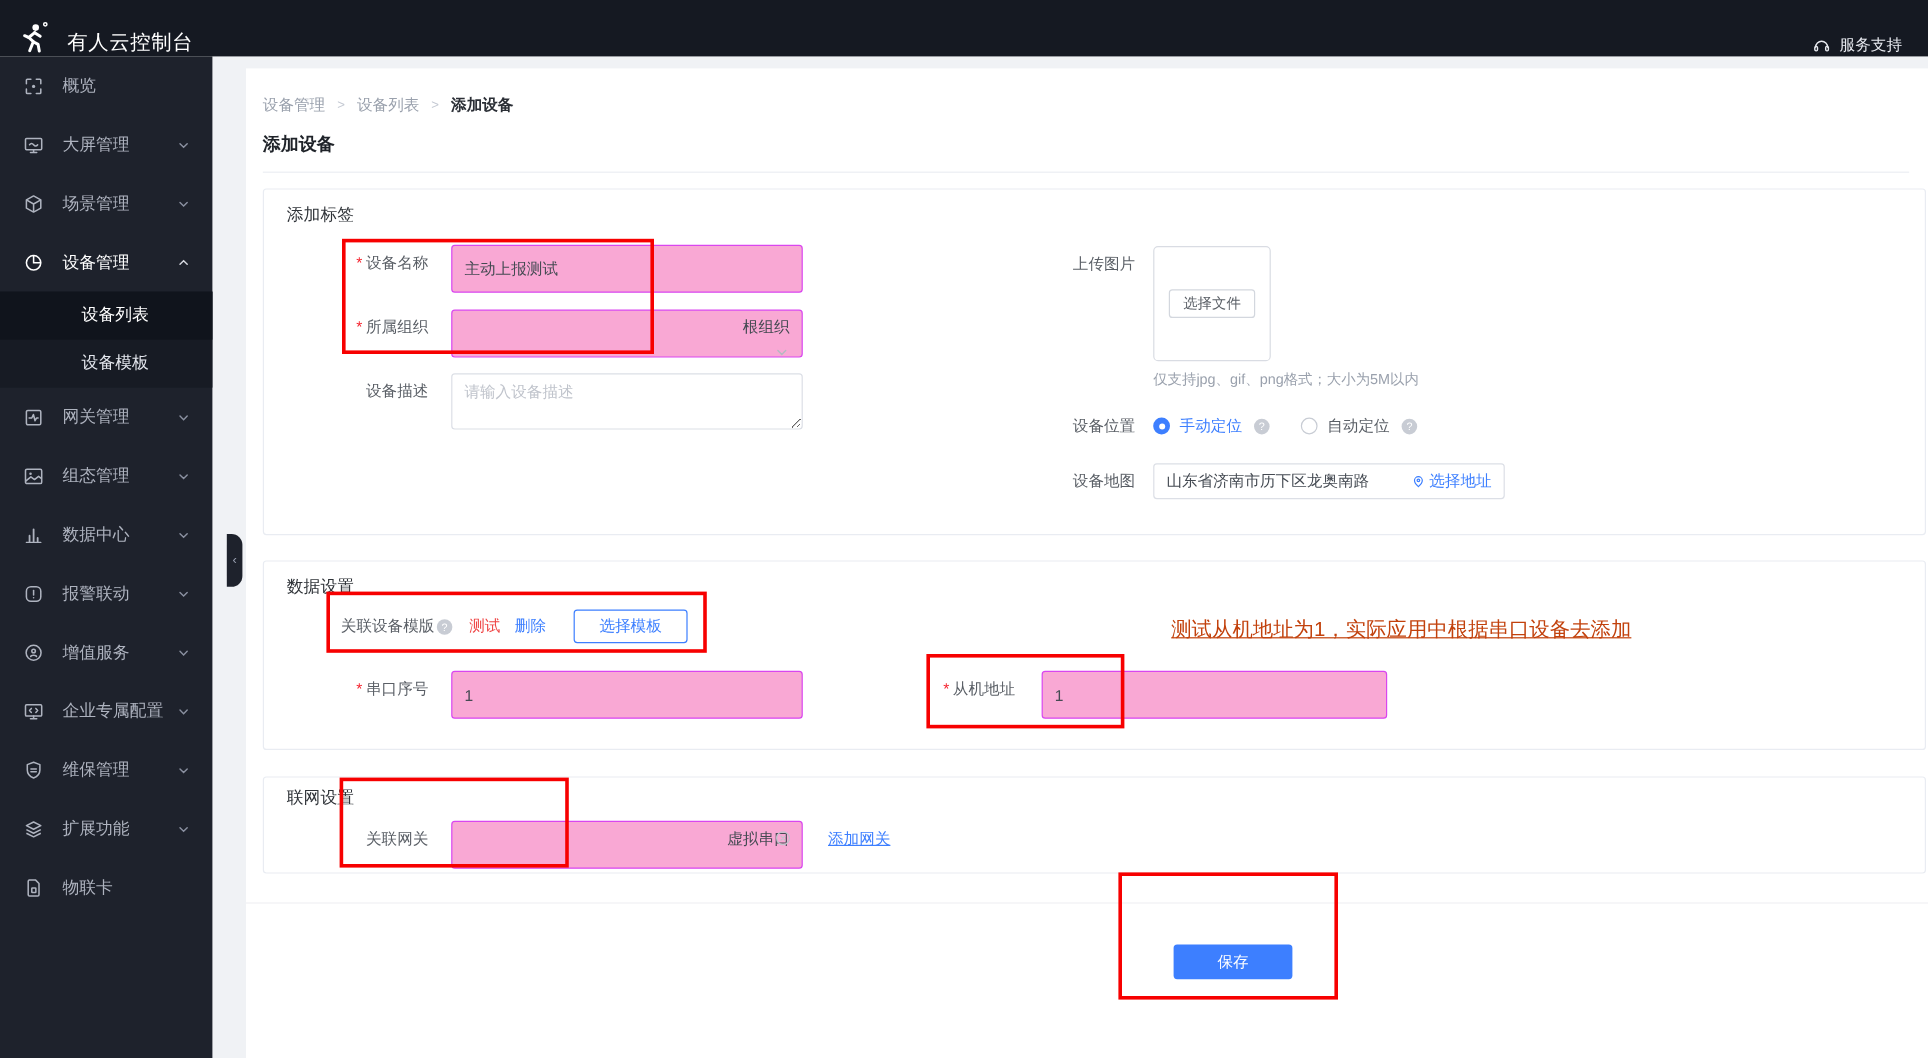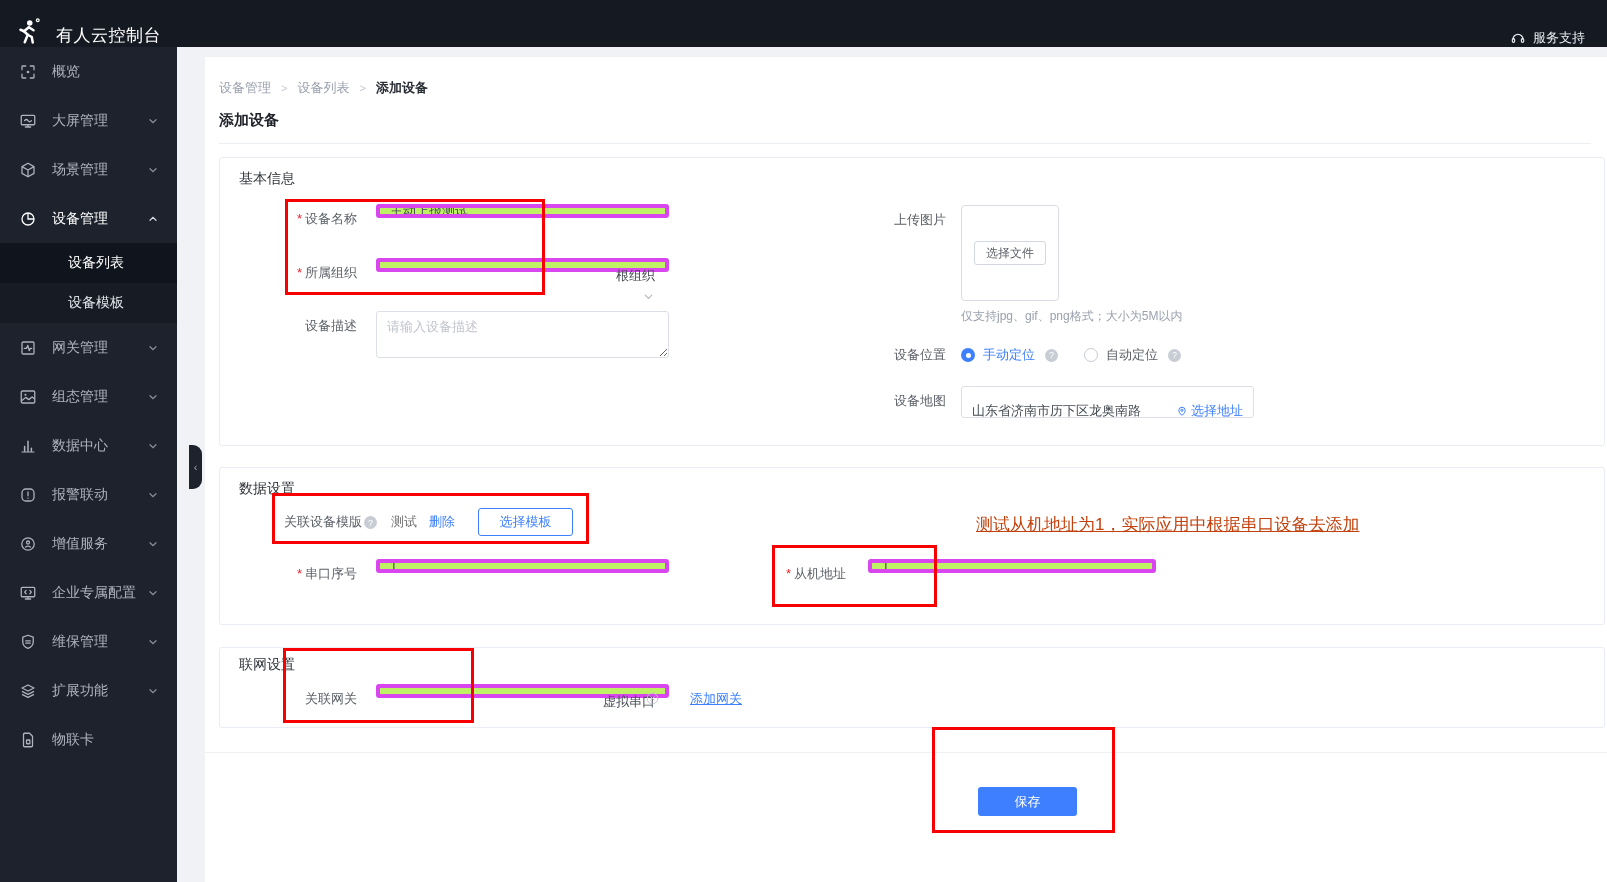--- a/index.html
+++ b/index.html
@@ -40,21 +40,21 @@
   .panel.p3 { top:590px; height:81px; }
   .sec-title { position:absolute; left:19px; top:12px; font-size:14px; color:#2f3338; }
   .p3 .sec-title { top:8px; }
 
   .row { position:absolute; left:0; width:100%; height:30px; }
   .lbl { position:absolute; left:0; width:137px; text-align:right; font-size:13px; color:#5a5f66; line-height:30px; white-space:nowrap; }
   .lbl2 { position:absolute; left:589px; width:137px; text-align:right; font-size:13px; color:#5a5f66; line-height:30px; white-space:nowrap; }
   .lbl3 { position:absolute; left:489px; width:137px; text-align:right; font-size:13px; color:#5a5f66; line-height:30px; white-space:nowrap; }
   .req { color:#f5222d; margin-right:3px; font-size:13px; }
 
-  .inp, .sel { position:absolute; left:156px; width:293px; height:14px; border:4px solid #d946ef; border-radius:3px; background:#bef264; font-size:13px; color:#444a52; padding:0 10px; line-height:28px; }
+  .inp, .sel { position:absolute; left:156px; width:293px; height:40px; border:1px solid #d946ef; border-radius:3px; background:#f9a8d4; font-size:13px; color:#444a52; padding:0 10px; line-height:28px; }
   input.inp { outline:none; font-family:inherit; }
   .sel { display:flex; align-items:flex-end; cursor:pointer;flex-direction:column; }
   .sel .val { flex:1; }
   .sel .dd { color:#b4b9c2; display:flex; }
   textarea.ta { position:absolute; left:156px; width:293px; height:47px; border:1px solid #dcdfe6; border-radius:3px; font-size:13px; color:#444a52; padding:6px 10px; resize:both; outline:none; font-family:inherit; }
   textarea.ta::placeholder { color:#c0c4cc; }
 
   .help { display:inline-flex; width:13px; height:13px; border-radius:50%; background:#c8ccd4; color:#fff; font-size:9px; align-items:center; justify-content:center; vertical-align:middle; margin-left:2px; }
 
   .btn-outline-blue { position:absolute; border:1px solid #3d7fff; color:#3d7fff; background:#fff; font-size:13px; border-radius:3px; display:flex; align-items:center; justify-content:center; cursor:pointer; font-family:inherit; }
@@ -64,27 +64,27 @@
 
   .radio-row { position:absolute; top:182px; height:30px; left:0; width:100%; }
   .radio { display:inline-block; width:14px; height:14px; border-radius:50%; vertical-align:middle; position:relative; }
   .radio.on { background:#3d7fff; }
   .radio.on::after { content:""; position:absolute; left:4.5px; top:4.5px; width:5px; height:5px; border-radius:50%; background:#fff; }
   .radio.off { background:#fff; border:1px solid #c8ccd4; }
   .radio-opt { position:absolute; display:flex; align-items:center; gap:8px; height:30px; cursor:pointer; font-size:13px; }
   .radio-opt.sel-opt { color:#3d7fff; }
   .radio-opt.unsel { color:#5a5f66; }
 
-  .map-input { position:absolute; left:741px; top:228px; width:293px; height:30px; border:1px solid #dcdfe6; border-radius:3px; display:flex; align-items:flex-start; padding:15px 10px; font-size:13px; color:#444a52; }
+  .map-input { position:absolute; left:741px; top:228px; width:293px; height:30px; border:1px solid #dcdfe6; border-radius:3px; display:flex; align-items:flex-start; padding:5px 10px; font-size:13px; color:#444a52; }
   .map-input .addr { flex:1; }
   .map-link { color:#3d7fff; display:flex; align-items:center; gap:3px; cursor:pointer; font-size:13px; }
 
   .tpl-row { position:absolute; top:40px; height:28px; left:0; width:100%; font-size:13px; }
   .tpl-label { position:absolute; left:64px; line-height:28px; color:#5a5f66; white-space:nowrap; }
-  .tpl-val { position:absolute; left:171px; line-height:28px; color:#737373; }
+  .tpl-val { position:absolute; left:171px; line-height:28px; color:#ef4444; }
   .tpl-del { position:absolute; left:209px; line-height:28px; color:#3d7fff; cursor:pointer; }
   .tpl-btn { left:258px; top:0; width:95px; height:28px; }
   .annotation-text { position:absolute; left:756px; top:45px; font-size:17px; color:#c2410c; font-weight:500; white-space:nowrap;text-decoration:underline; }
 
   .gw-row { top:36px; }
   .gw-clear { position:absolute; right:9px; top:7px; color:#c0c4cc; display:flex; cursor:pointer; }
   .add-gw { position:absolute; left:470px; top:36px; line-height:30px; font-size:13px; color:#3d7fff; text-decoration:underline; cursor:pointer; }
 
   .footer-divider { position:absolute; left:0; right:0; top:695px; height:1px; background:#f0f1f4; }
   .save-btn { position:absolute; left:773px; top:699px; width:99px; height:29px; background:#3d7fff; border:none; border-radius:3px; color:#fff; font-size:13px; display:flex; align-items:center; justify-content:center; cursor:pointer; font-family:inherit;margin-top:31px; }
@@ -344,21 +344,21 @@
       <span class="sep">&gt;</span>
       <span class="lnk">设备列表</span>
       <span class="sep">&gt;</span>
       <span class="last">添加设备</span>
     </div>
 
     <div class="page-title">添加设备</div>
     <div class="title-divider"></div>
 
     <section class="panel p1">
-      <div class="sec-title">基本信息</div>
+      <div class="sec-title">添加标签</div>
 
       <div class="row" style="top:46px;">
         <div class="lbl">
           <span class="req">*</span><span>设备名称</span>
         </div>
         <input class="inp" type="text" value="主动上报测试" style="">
       </div>
 
       <div class="row" style="top:100px;">
         <div class="lbl">

